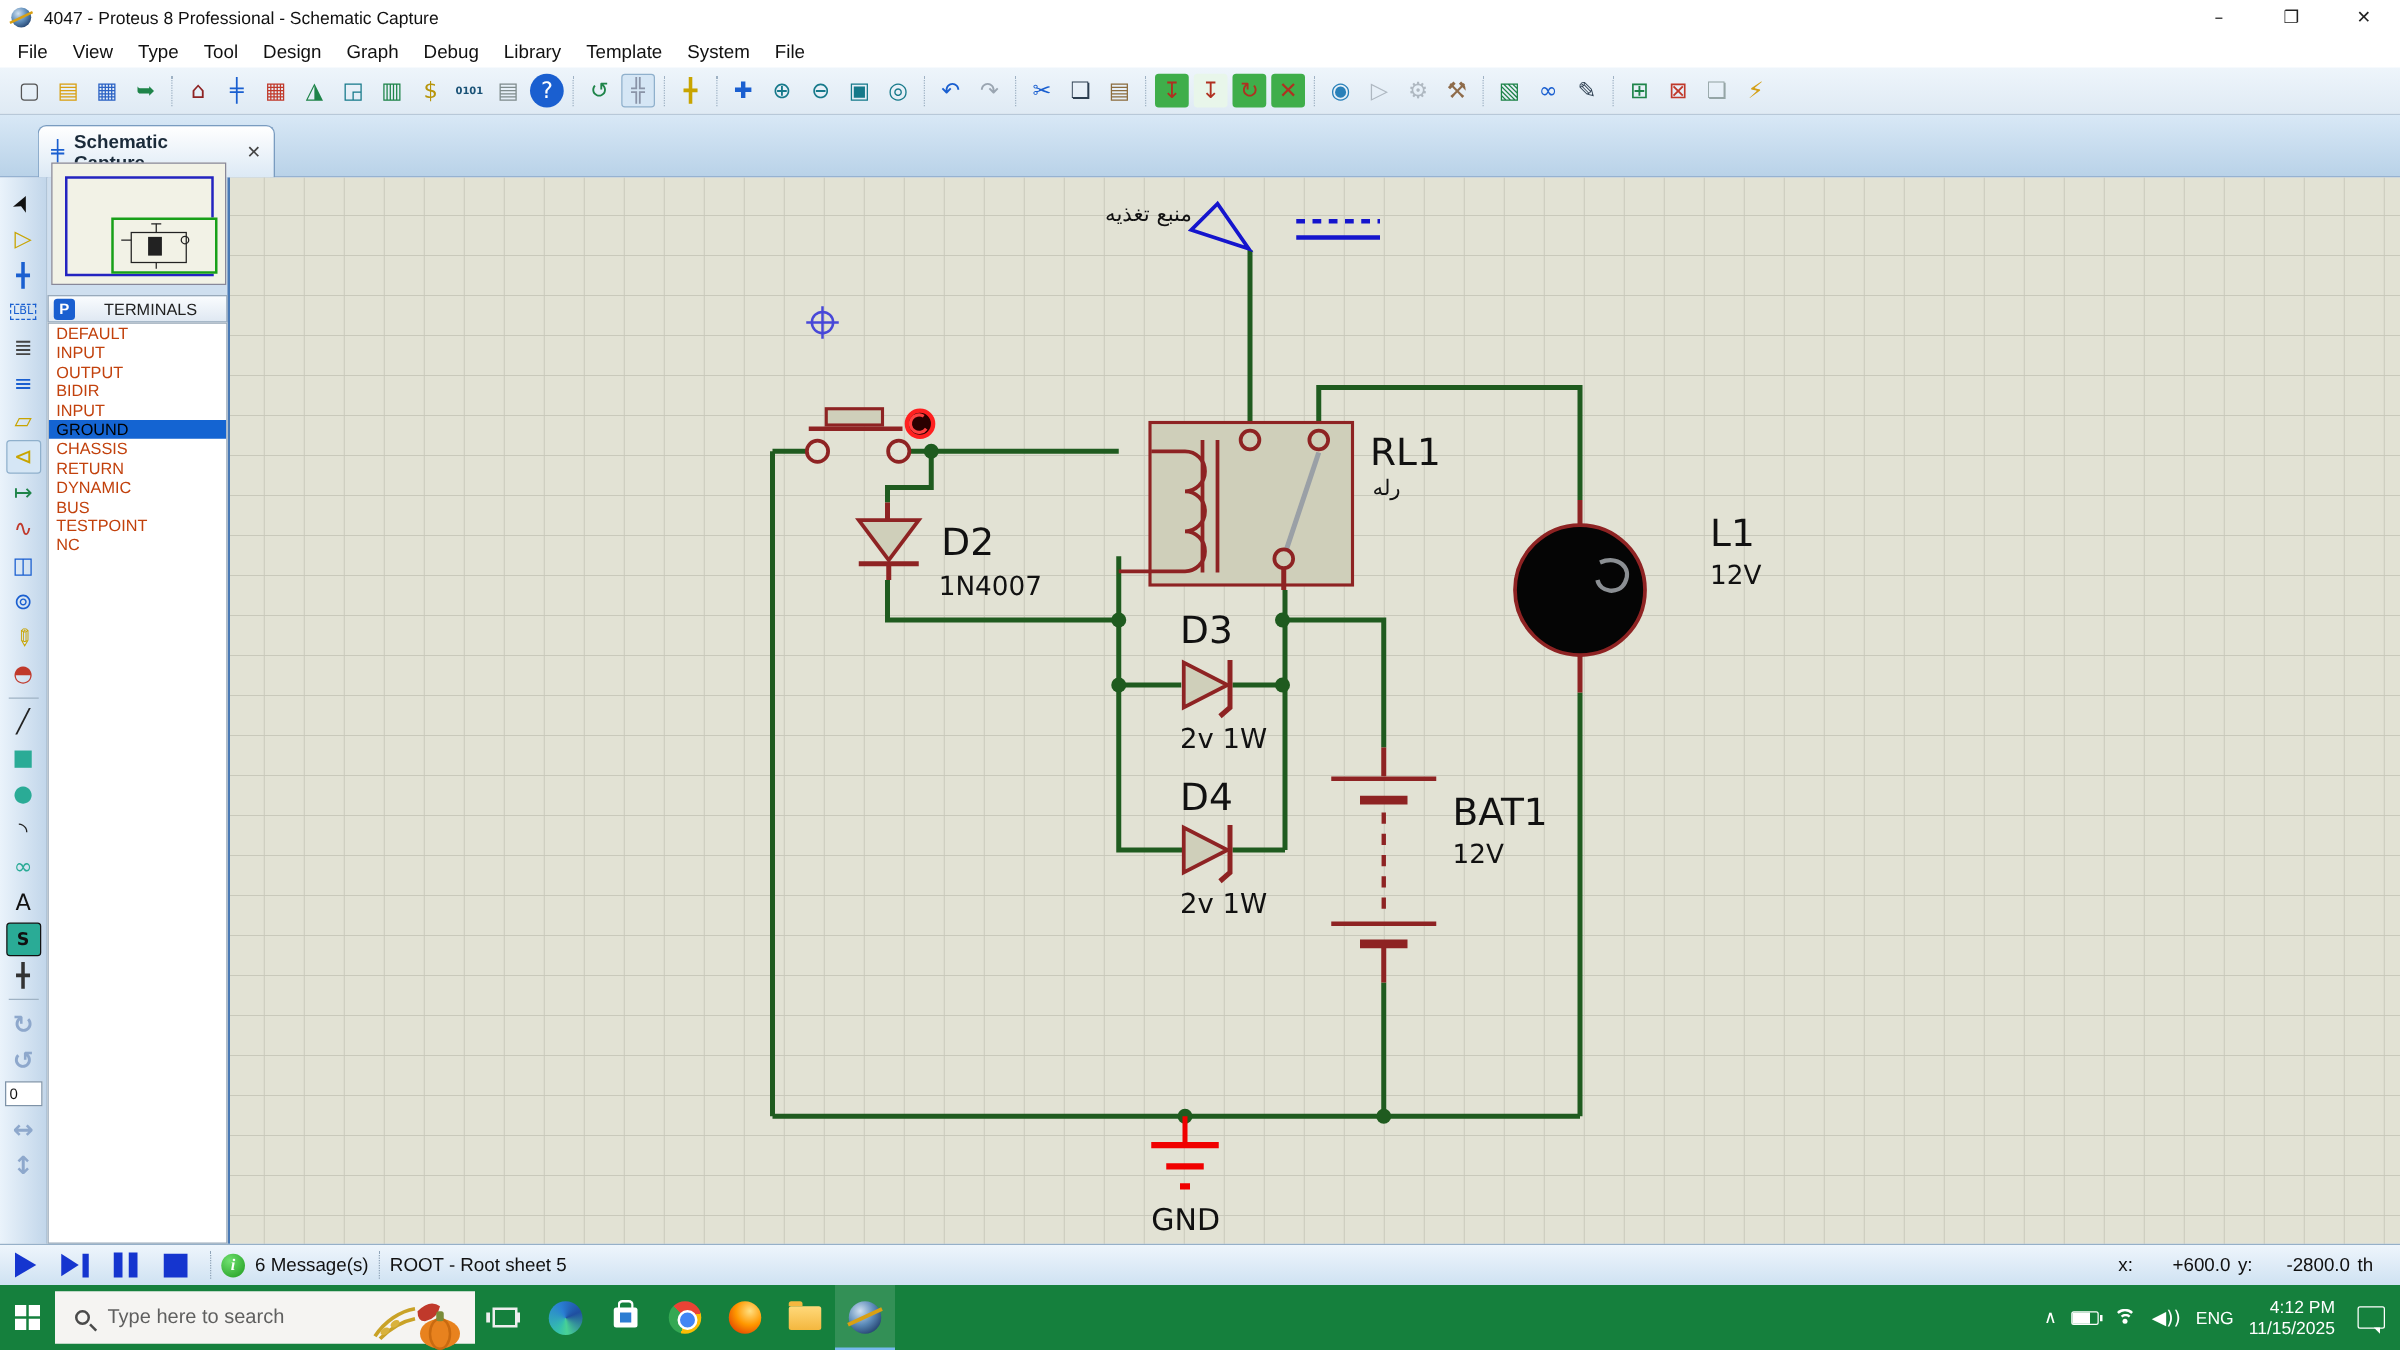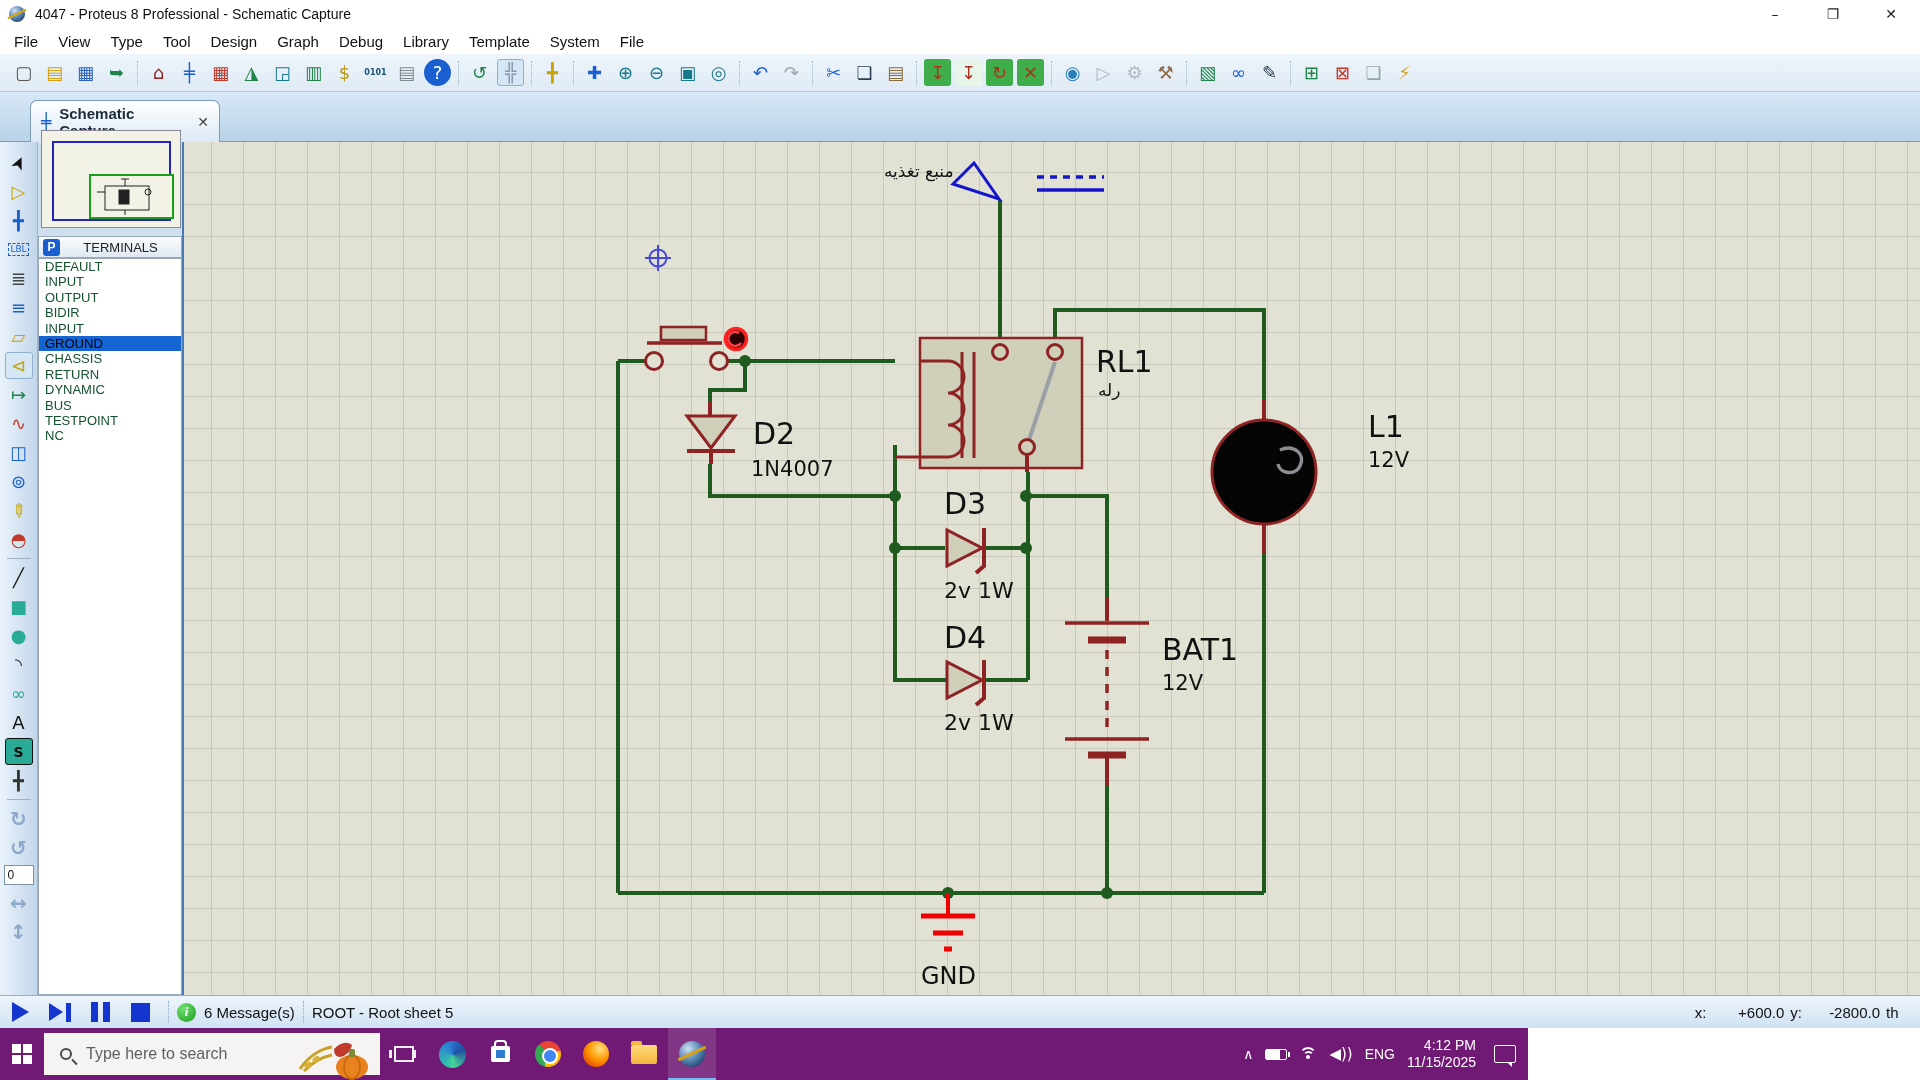--- a/index.html
+++ b/index.html
@@ -57,21 +57,21 @@
   
   #panel { position:absolute; left:38px; top:142px; width:146px; height:853px; background:#cfdfef; border-right:2px solid #4a7ab5; }
   #minimap { position:absolute; left:3px; top:-12px; width:140px; height:98px; background:#f2f2e6; border:1px solid #889; }
   #mm-blue { position:absolute; left:10px; top:10px; width:119px; height:80px; border:2px solid #2424c0; }
   #mm-green { position:absolute; left:47px; top:43px; width:85px; height:45px; border:2px solid #18a018; background:#f2f2e6; }
   #panel-header { position:absolute; left:0px; top:94px; width:144px; height:22px;
     background:linear-gradient(#fafcfe,#dfe8f2); border:1px solid #9ab; display:flex; align-items:center; }
   #p-btn { width:17px; height:17px; margin-left:4px; background:#1a5fd0; color:#fff; border-radius:3px; font-size:12px; font-weight:bold; display:flex; align-items:center; justify-content:center; }
   #panel-title { flex:1; text-align:center; font-size:13px; color:#222; }
   #terminal-list { position:absolute; left:0px; top:116px; width:144px; height:737px; background:#fff; border:1px solid #98a8b8; overflow:hidden; }
-  .trm { font-size:13px; color:#14532d; padding:1px 0 1px 6px; height:15.4px; line-height:13.5px; white-space:nowrap; }
+  .trm { font-size:13px; color:#c2410c; padding:1px 0 1px 6px; height:15.4px; line-height:13.5px; white-space:nowrap; }
   .trm.selected { background:#1464d2; color:#000000; }
 
   
   #canvas { position:absolute; left:184px; top:142px; width:1736px; height:853px;
     background-color:#e2e2d4;
     background-image:linear-gradient(#c9c9bb 1px, transparent 1px),linear-gradient(90deg,#c9c9bb 1px, transparent 1px);
     background-size:32px 32px; background-position:-5px -2px; }
   #circuit { position:absolute; left:0; top:0; }
   svg text { font-family:"DejaVu Sans",sans-serif; fill:#111; }
 
@@ -84,21 +84,21 @@
   .bar { width:5px; height:19px; background:#1535cf; margin-left:3px; }
   .pause { display:flex; gap:5px; } .pause i { width:7px; height:20px; background:#1535cf; }
   .stopsq { width:19px; height:19px; background:#1535cf; }
   .ssep { width:1px; height:22px; border-left:1px dotted #8fa4b8; margin:0 8px; }
   #msg-icon { width:19px; height:19px; border-radius:50%; background:radial-gradient(circle at 35% 30%, #6fe06f, #1d9a1d); color:#fff; font-size:13px; font-weight:bold; font-family:"Liberation Serif",serif; font-style:italic; display:flex; align-items:center; justify-content:center; margin-right:8px; }
   #coords { margin-left:auto; display:flex; align-items:center; gap:6px; margin-right:4px; }
   #coords .num { width:72px; text-align:right; }
   #units { width:30px; }
 
   
-  #taskbar { position:absolute; left:0; top:1028px; width:1528px; height:52px; background:#701a75; display:flex; align-items:center; }
+  #taskbar { position:absolute; left:0; top:1028px; width:1920px; height:52px; background:#15803d; display:flex; align-items:center; }
   #start { width:44px; height:52px; display:flex; align-items:center; justify-content:center; }
   #start .w { width:20px; height:20px; display:grid; grid-template-columns:9px 9px; grid-template-rows:9px 9px; gap:2px; }
   #start .w i { background:#fff; }
   #searchbox { width:336px; height:42px; background:#f5f4f2; display:flex; align-items:center; position:relative; }
   #search-mag { width:12px; height:12px; border:2px solid #4a4a4a; border-radius:50%; margin-left:16px; position:relative; }
   #search-mag:after { content:""; position:absolute; width:7px; height:2px; background:#4a4a4a; left:9px; top:11px; transform:rotate(45deg); }
   #search-text { margin-left:14px; font-size:16px; color:#5f5f5f; }
   #doodle { position:absolute; right:4px; top:2px; }
   .tk { width:48px; height:52px; display:flex; align-items:center; justify-content:center; position:relative; }
   .tk.active { background:rgba(255,255,255,.13); box-shadow:inset 0 -2px 0 #76b9ed; }

